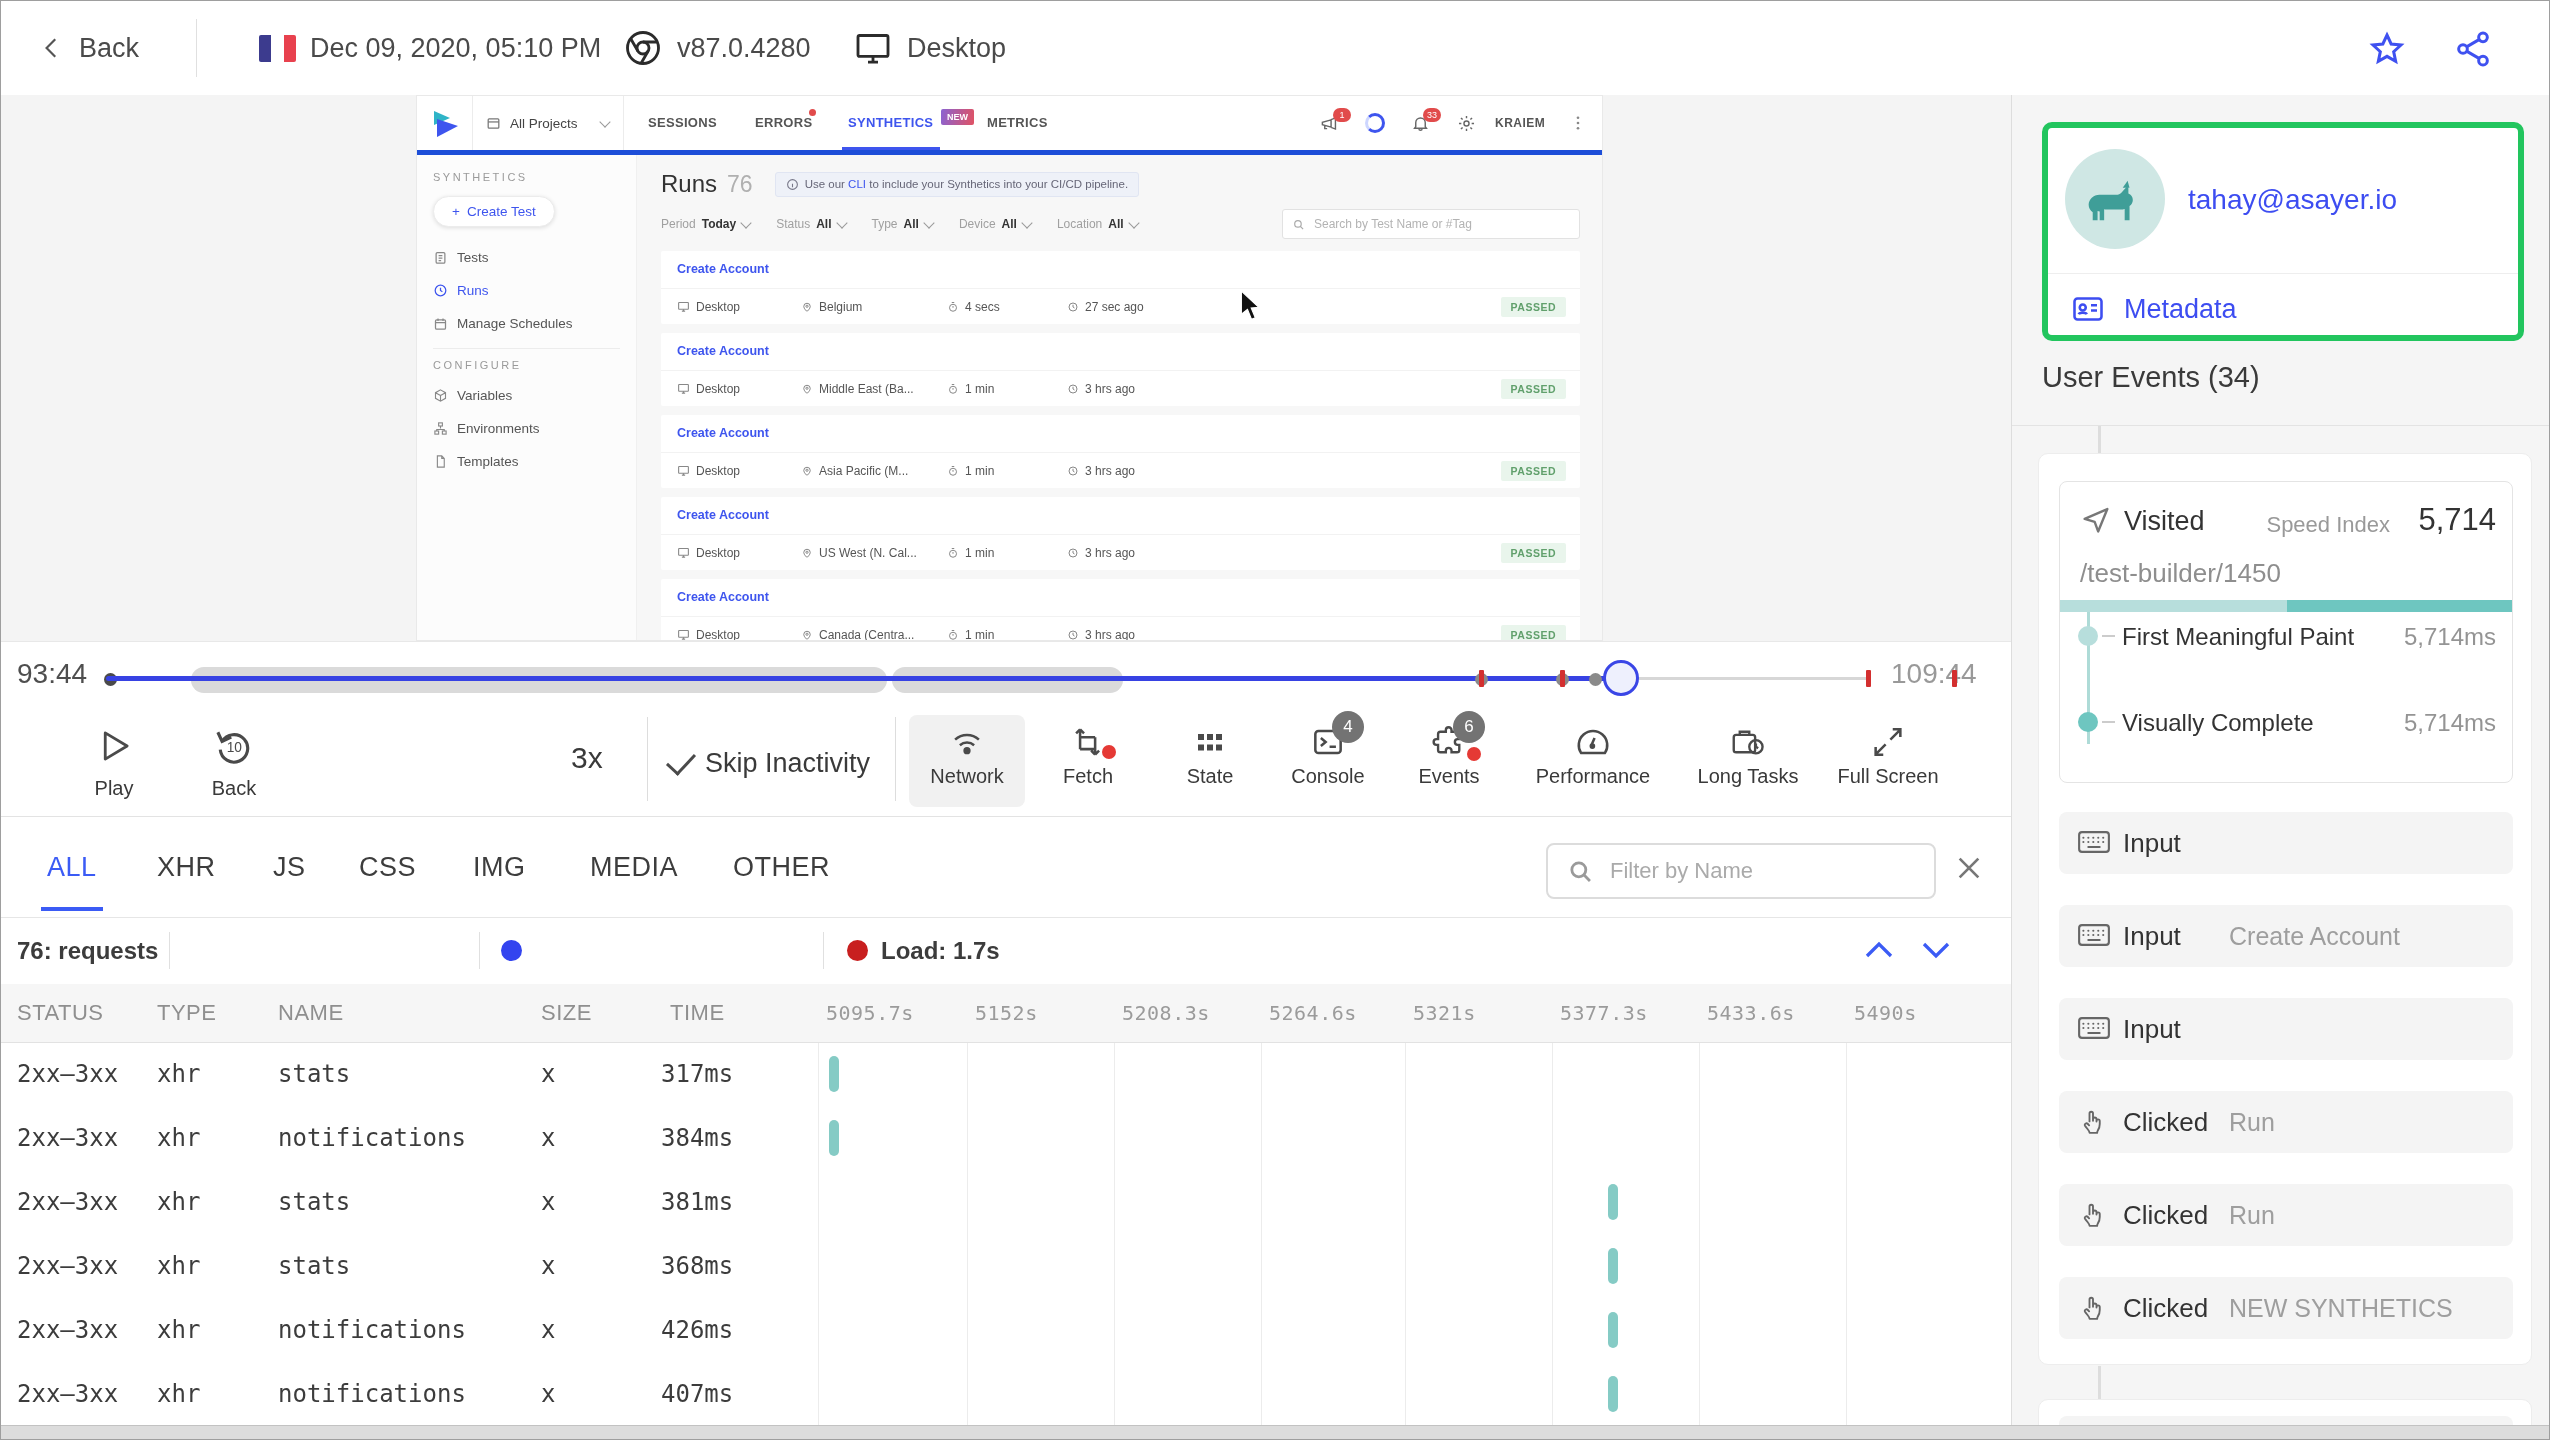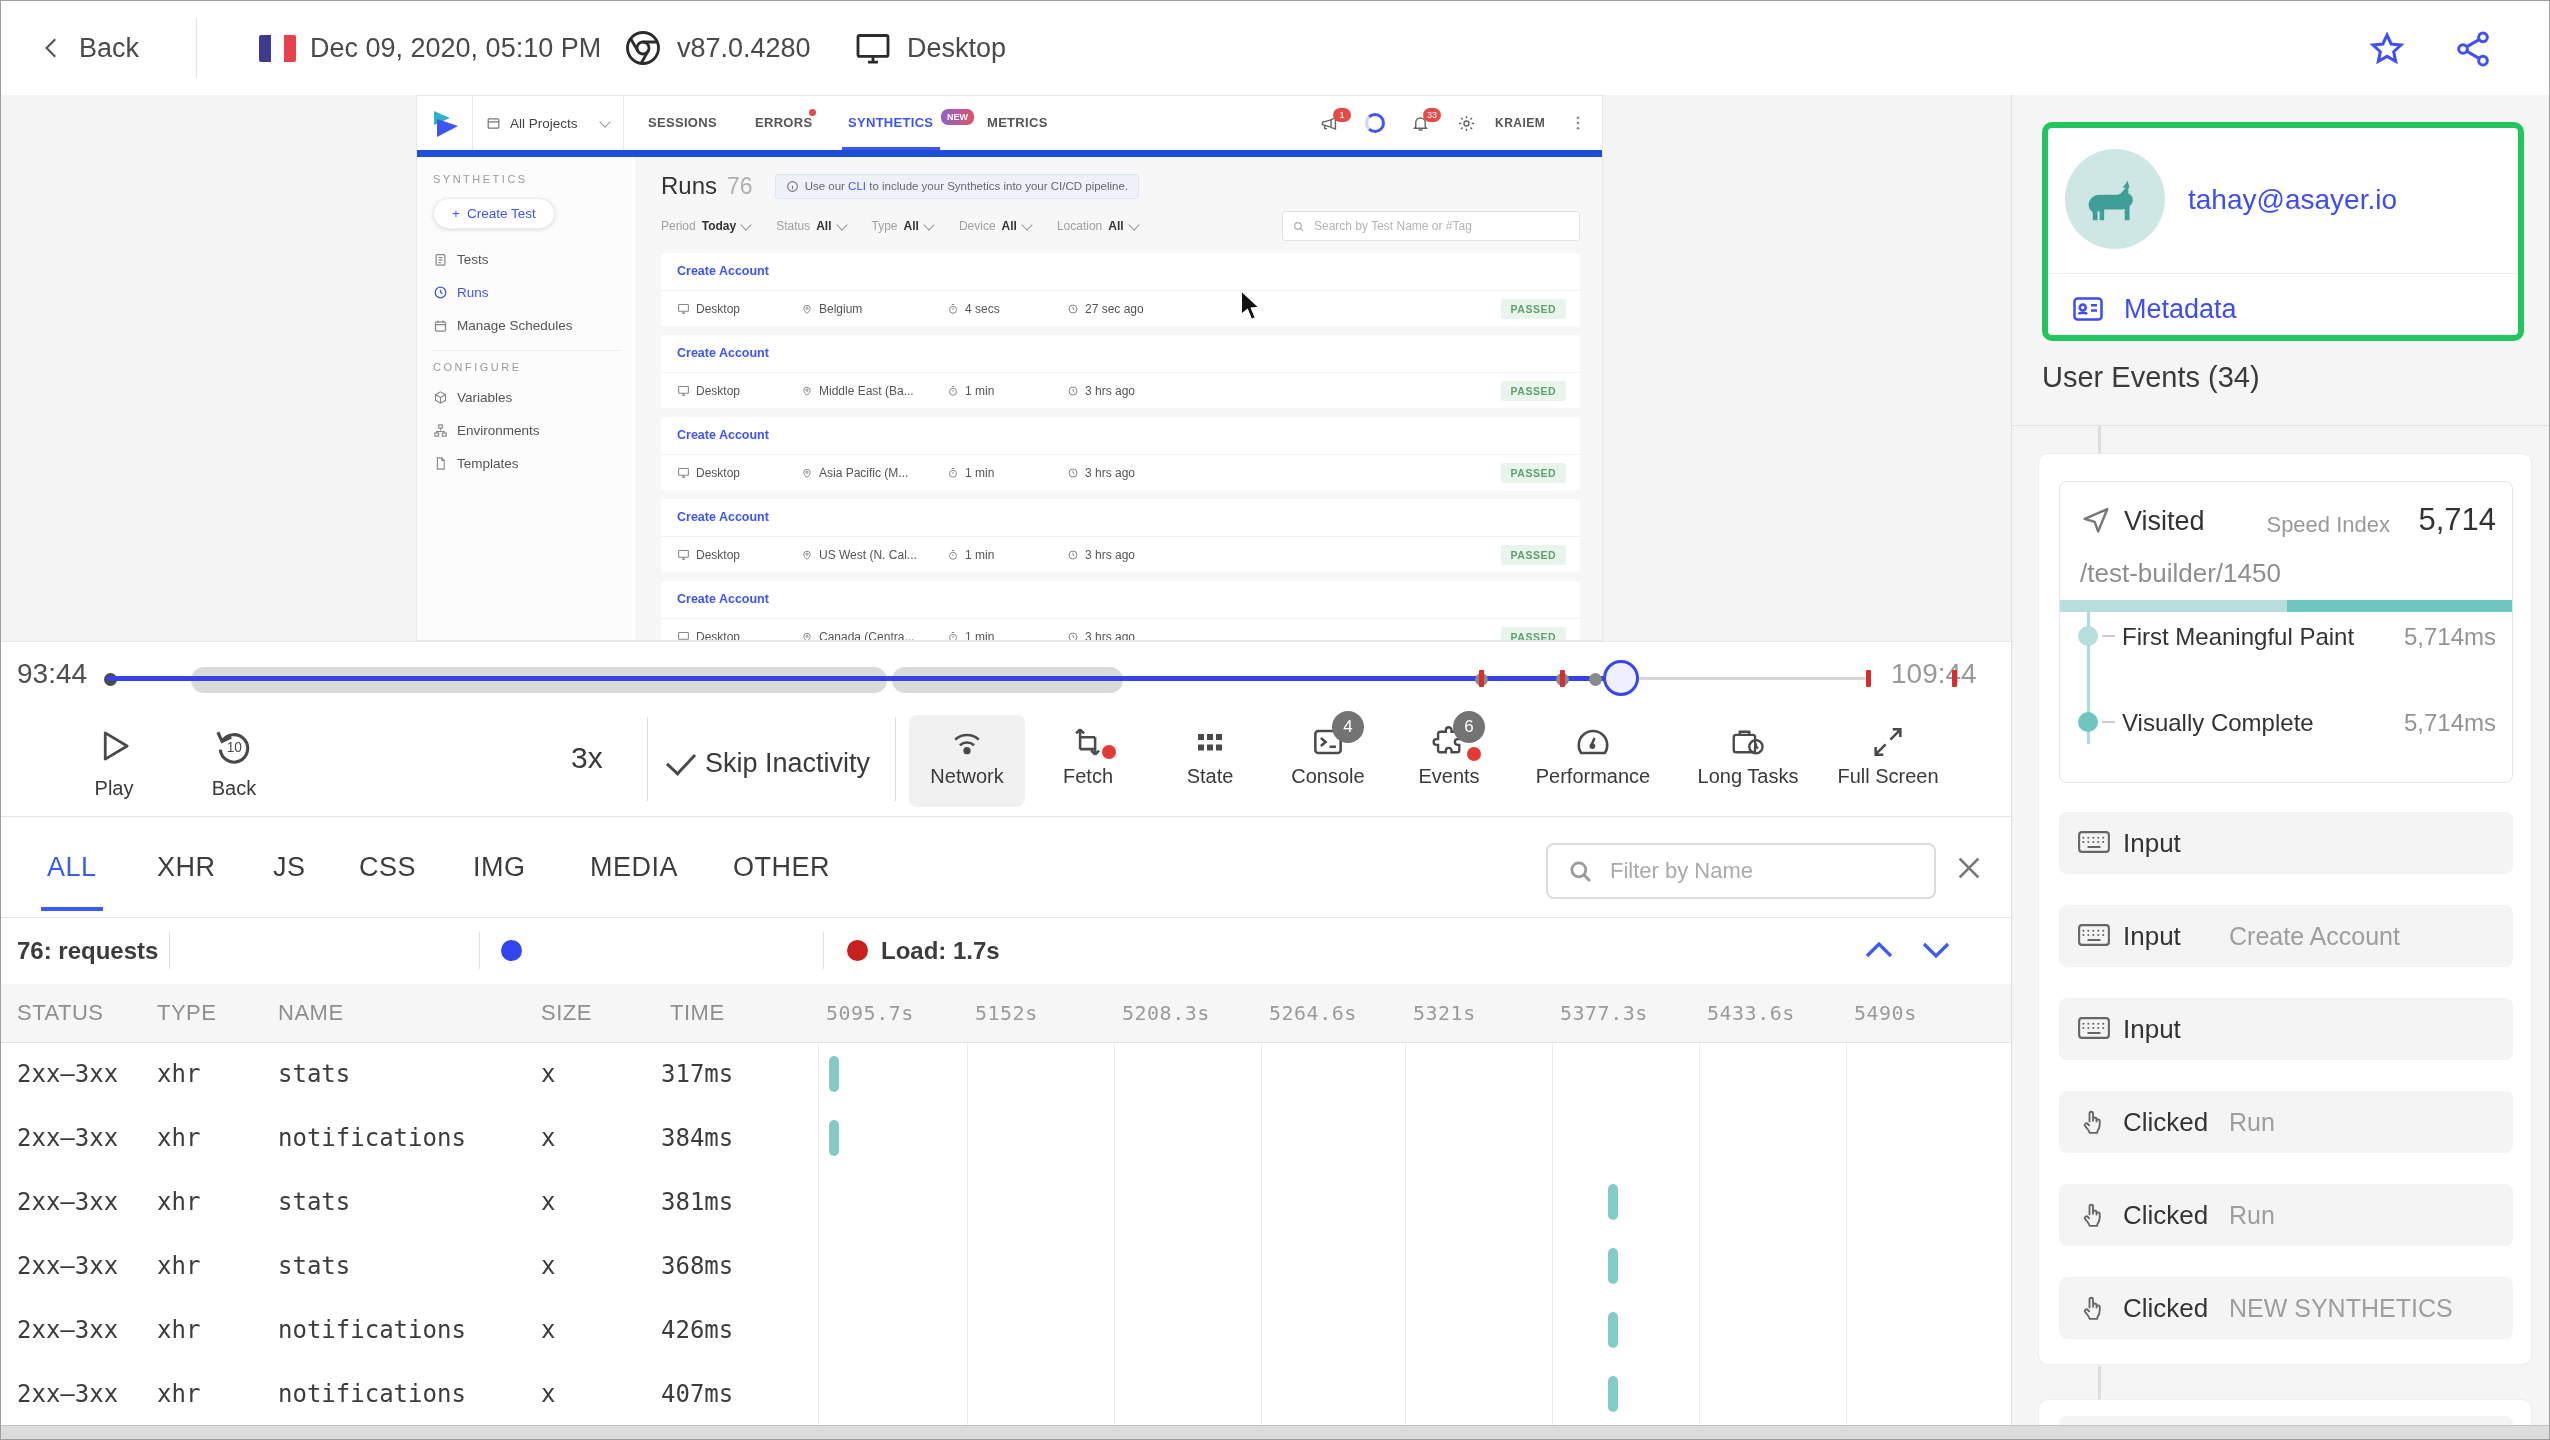--- a/index.html
+++ b/index.html
@@ -9,24 +9,24 @@
   svg{display:block}
   
   .topbar{position:absolute;left:0;top:0;width:2550px;height:94px;background:#fff;border-bottom:1px solid #e2e2e2}
   .tb-item{position:absolute;top:0;height:94px;display:flex;align-items:center;gap:14px;font-size:27px;color:#4a4a4a}
   .tb-div{position:absolute;left:195px;top:18px;width:1px;height:58px;background:#e0e0e0}
   .flag{width:37px;height:27px;border-radius:2px;overflow:hidden;display:flex}
   .flag div{flex:1}
   
   .replay{position:absolute;left:0;top:94px;width:2010px;height:546px;background:#f4f4f4;overflow:hidden}
   .app{position:absolute;left:415px;top:0;width:1187px;height:546px;background:#fff;border:1px solid #e9e9e9;box-sizing:border-box;overflow:hidden}
-  .app-h{position:relative;height:54px;border-bottom:7px solid #1d4ed8;background:#fff}
+  .app-h{position:relative;height:54px;border-bottom:5px solid #1d4ed8;background:#fff}
   .app-tab{position:absolute;top:0;height:54px;line-height:54px;font-size:13px;font-weight:bold;color:#555;letter-spacing:.3px}
   .badge-red{position:absolute;background:#e14b4b;color:#fff;border-radius:9px;font-size:9px;line-height:14px;min-width:14px;text-align:center;padding:0 2px}
-  .new-badge{position:absolute;left:524px;top:13px;font-size:9px;font-weight:bold;color:#fff;padding:3px 6px;border-radius:7px;
+  .new-badge{position:absolute;left:524px;top:13px;font-size:9px;font-weight:bold;color:#fff;padding:3px 6px;border-radius:2px;
     background:linear-gradient(100deg,#8a63d2,#e05263)}
   .app-body{display:flex;height:492px}
   .app-side{width:220px;background:#fcfcfc;border-right:1px solid #f0f0f0;box-sizing:border-box;padding:16px 0 0 16px}
   .sec-label{font-size:11px;letter-spacing:2.5px;color:#9a9a9a}
   .create-pill{display:inline-flex;align-items:center;margin-top:13px;padding:7px 18px;border-radius:17px;background:#fff;
     border:1px solid #ececec;box-shadow:0 1px 4px rgba(0,0,0,.12);color:#3e55ee;font-size:13.5px}
   .side-item{display:flex;align-items:center;gap:9px;height:33px;font-size:13.5px;color:#555}
   .side-item.active{color:#3e55ee}
   .side-div{height:1px;background:#ececec;margin:8px 16px 10px 0}
   .app-main{flex:1;background:#f7f7f7;box-sizing:border-box;padding:15px 22px 0 24px;overflow:hidden}

